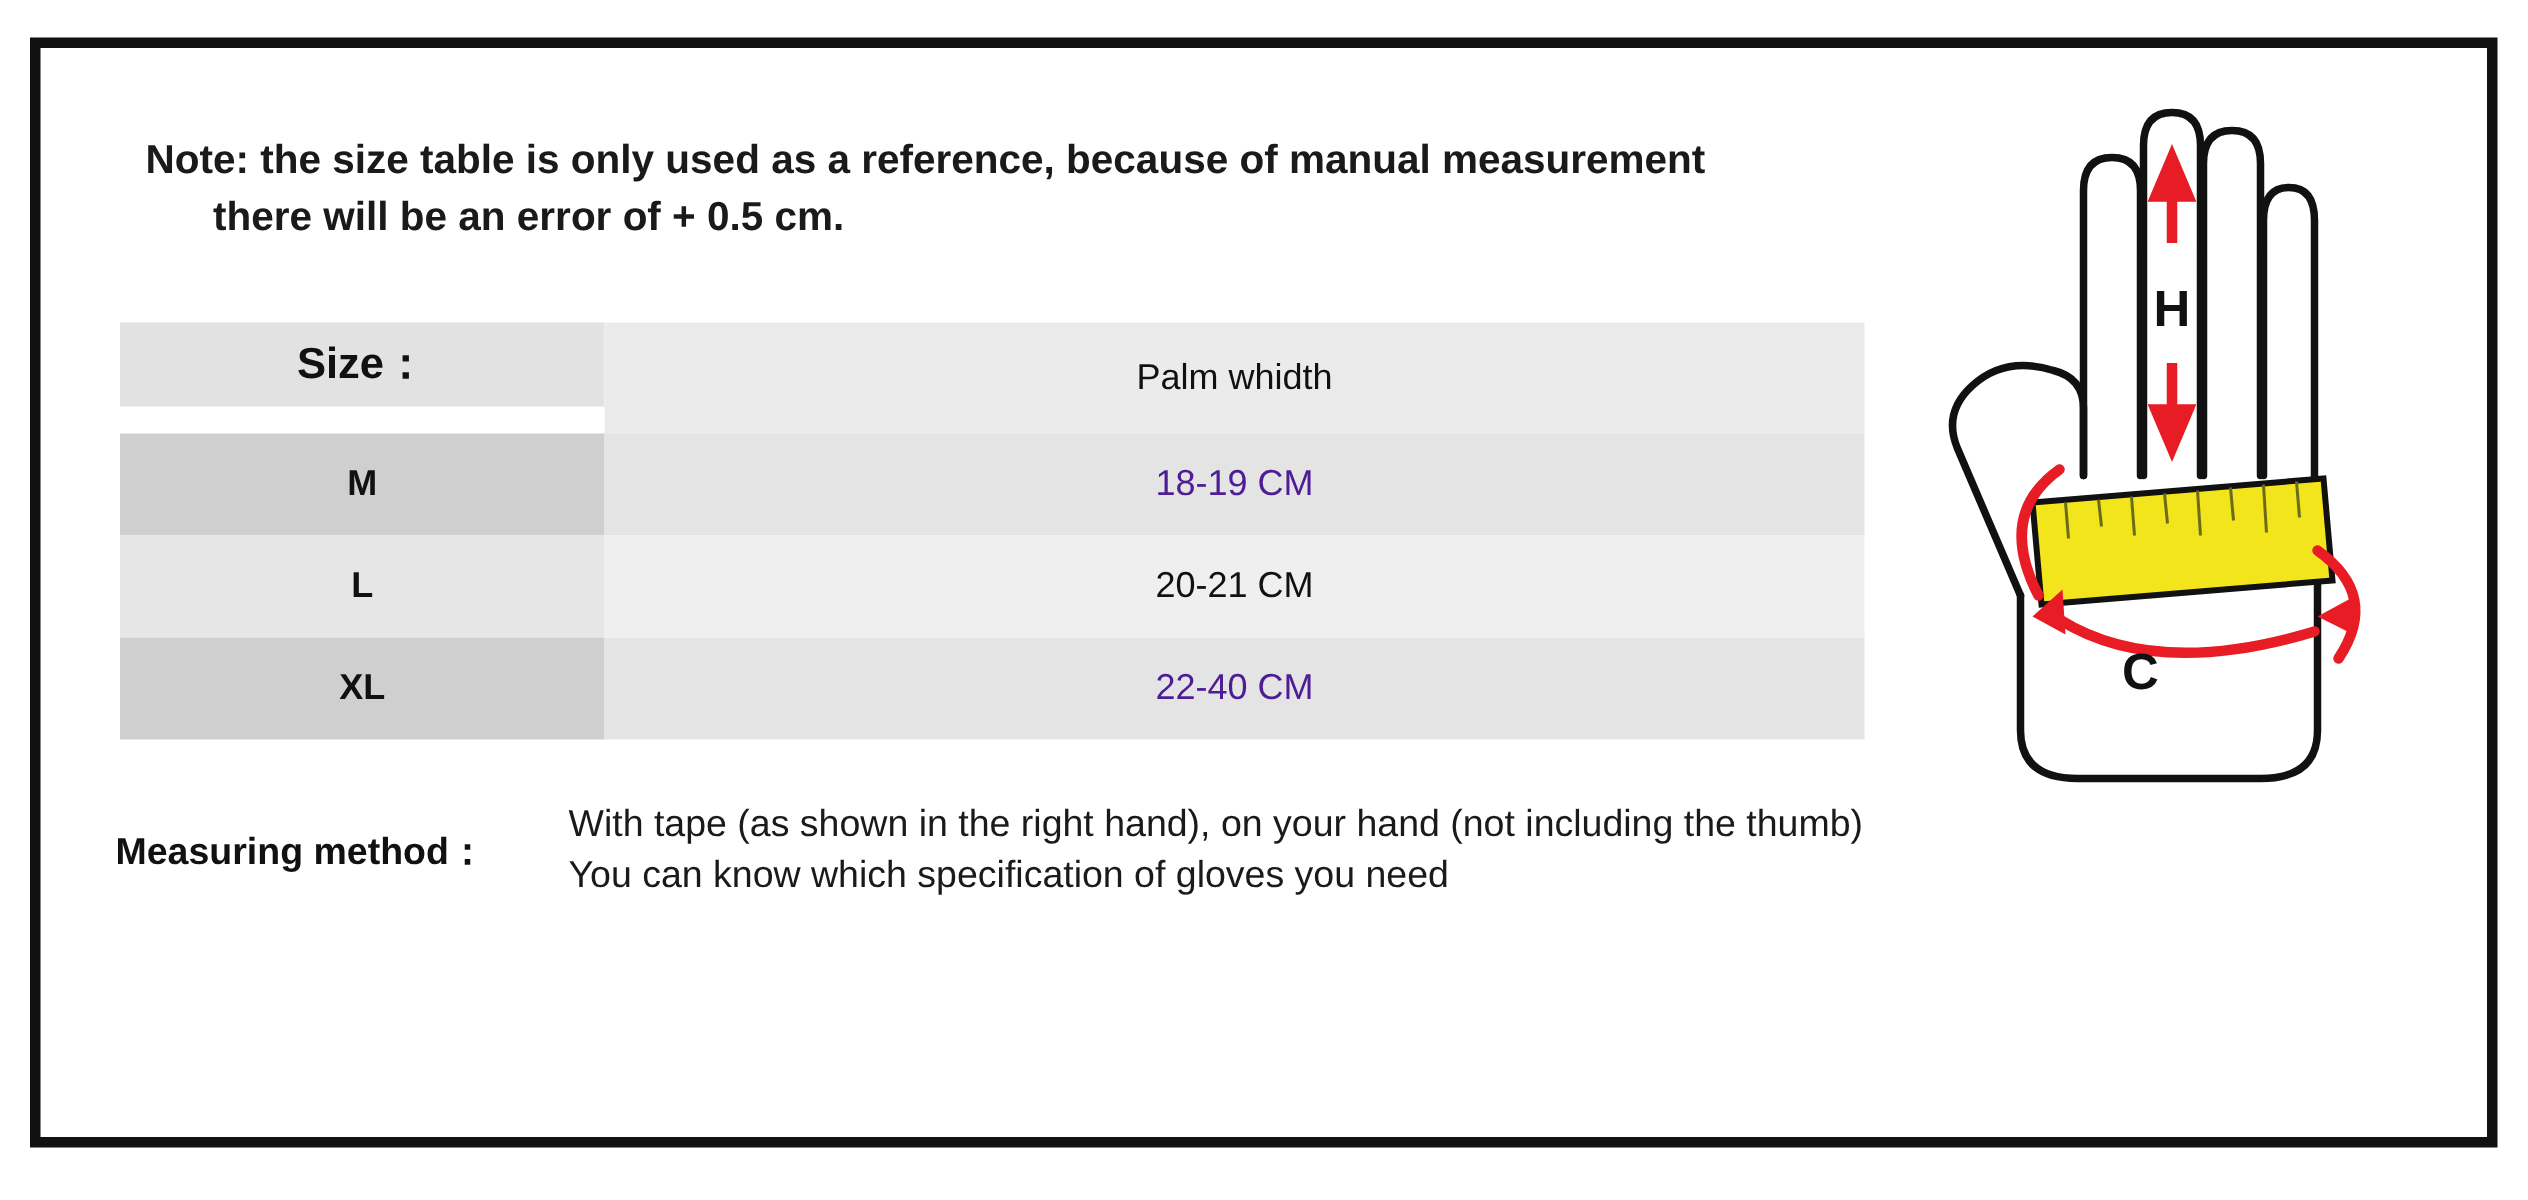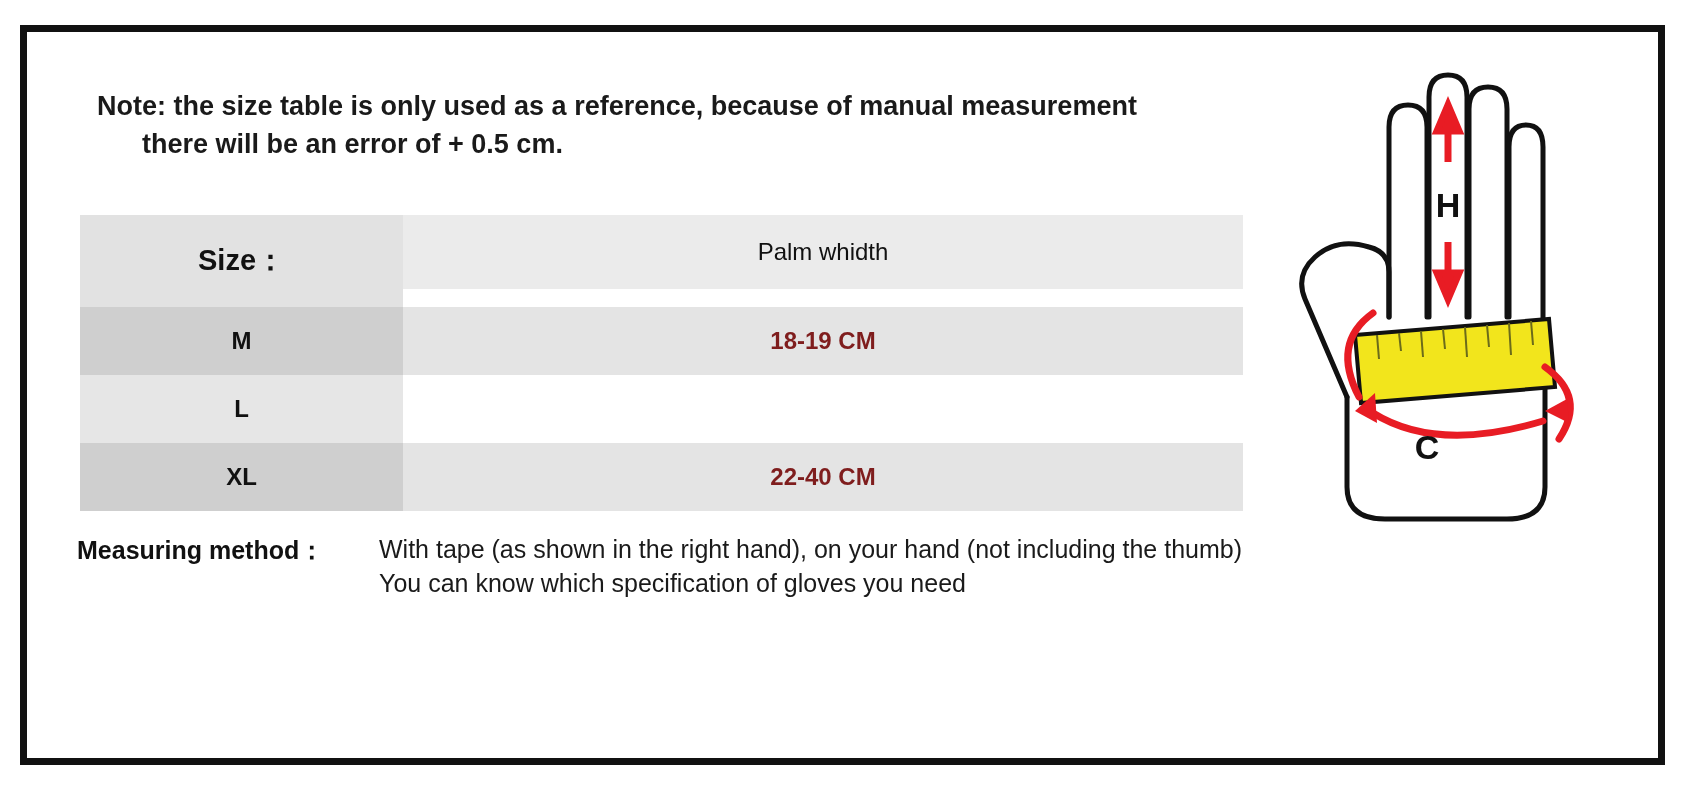--- a/index.html
+++ b/index.html
@@ -64,21 +64,21 @@
   }
   .cell-val {
     width: 840px;
     box-sizing: border-box;
     display: flex;
     align-items: center;
     justify-content: center;
     text-align: center;
   }
   .row-head .cell-size {
-    height: 92px;
+    height: 56px;
     background: #e2e2e2;
     font-size: 29px;
     font-weight: bold;
     color: #111;
   }
   .row-head .cell-val {
     height: 74px;
     background: #ebebeb;
     font-size: 24px;
     color: #111;
@@ -88,42 +88,41 @@
     height: 68px;
     background: #cfcfcf;
     font-size: 24px;
     font-weight: bold;
     color: #111;
   }
   .row-a .cell-val {
     height: 68px;
     background: #e4e4e4;
     font-size: 24px;
-    color: #7f1d1d;
-    font-weight: bold;
+    color: #4c1d95;
   }
   .row-b .cell-size {
     height: 68px;
     background: #e6e6e6;
     font-size: 24px;
     font-weight: bold;
     color: #111;
   }
   .row-b .cell-val {
     height: 68px;
     background: #efefef;
     font-size: 24px;
     color: #111;
   }
   .method {
     position: absolute;
     left: 50px;
     top: 500px;
     display: flex;
-    align-items: flex-start;
+    align-items: center;
   }
   .method-label {
     font-size: 25px;
     font-weight: bold;
     color: #111;
     white-space: nowrap;
     padding-top: 2px;
     width: 290px;
   }
   .method-lines {
@@ -161,20 +160,21 @@
       <div class="trow row-head">
         <div class="cell-size">Size：</div>
         <div class="cell-val">Palm whidth</div>
       </div>
       <div class="trow row-a">
         <div class="cell-size">M</div>
         <div class="cell-val">18-19 CM</div>
       </div>
       <div class="trow row-b">
         <div class="cell-size">L</div>
+        <div class="cell-val">20-21 CM</div>
       </div>
       <div class="trow row-a">
         <div class="cell-size">XL</div>
         <div class="cell-val">22-40 CM</div>
       </div>
     </div>
 
     <div class="method">
       <div class="method-label">Measuring method：</div>
       <div class="method-lines">

